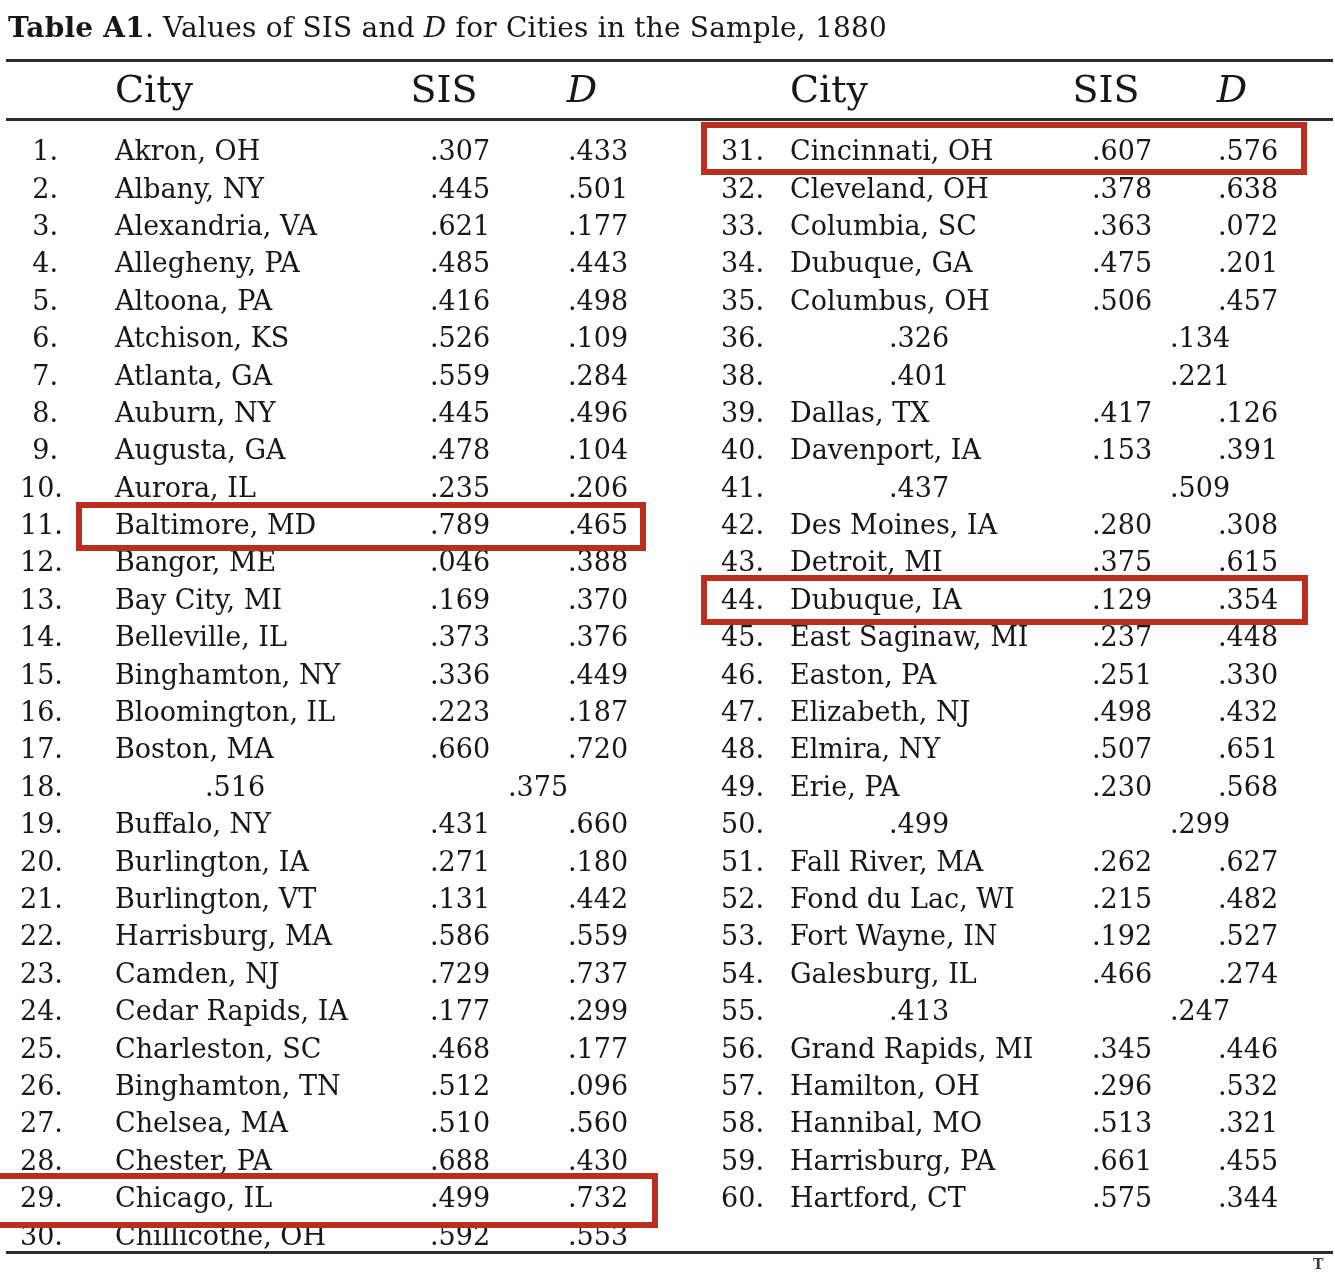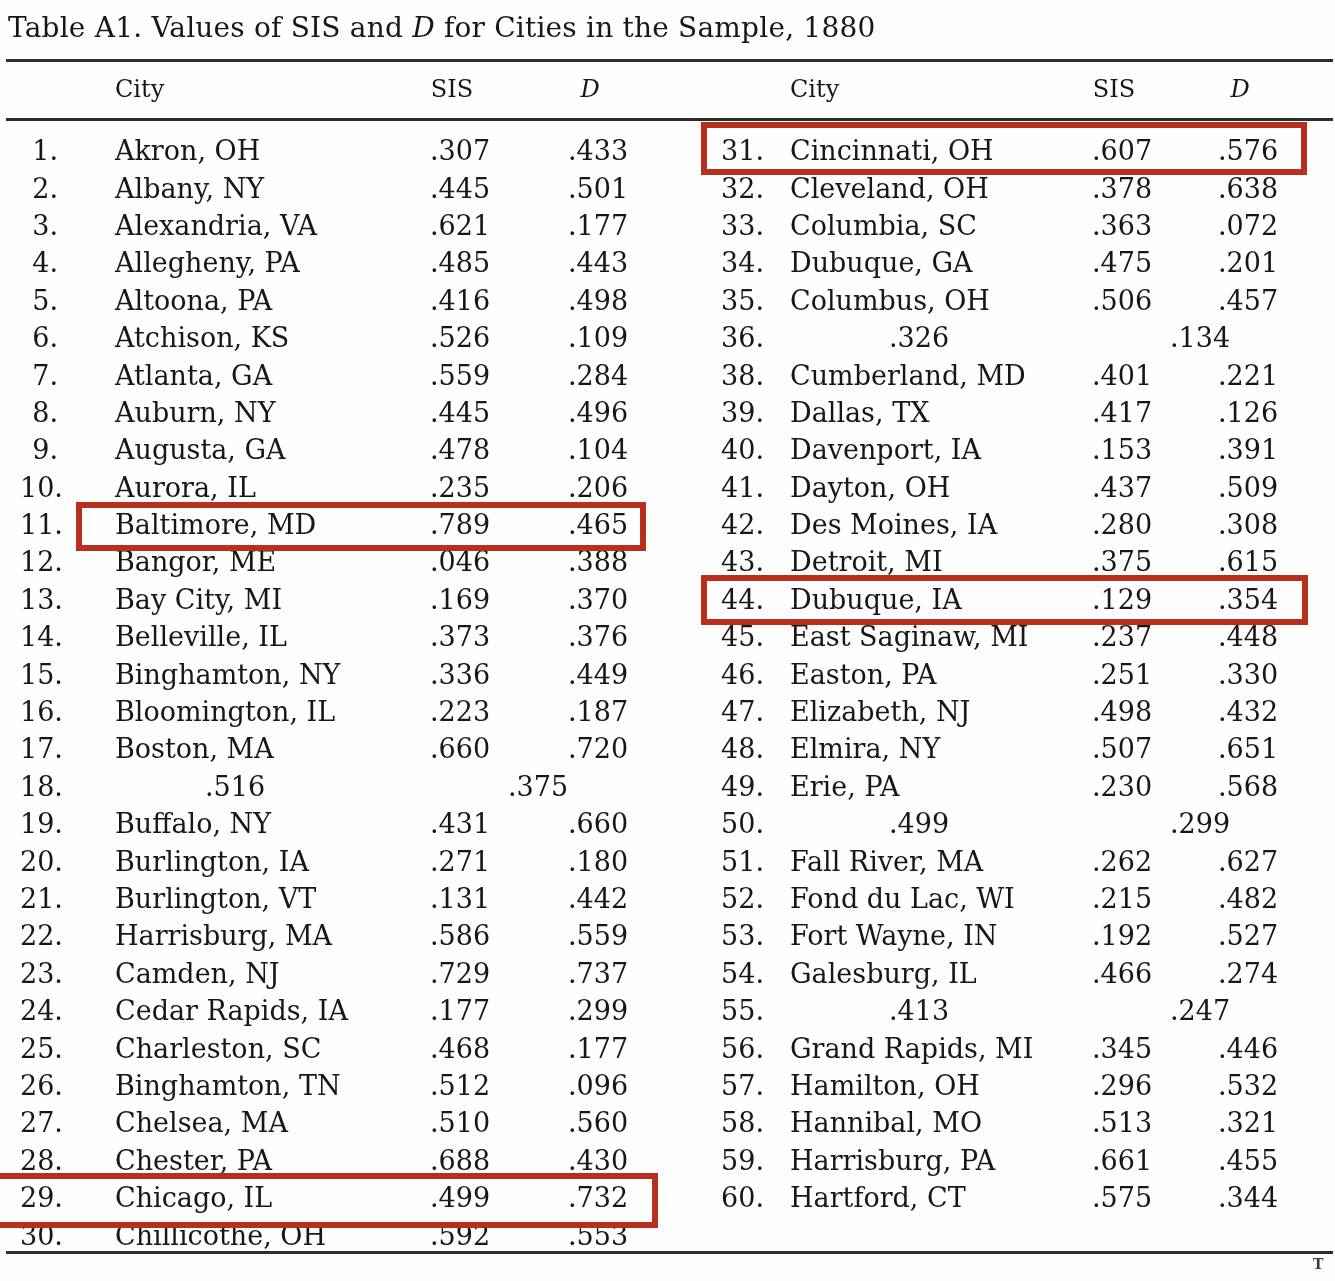--- a/index.html
+++ b/index.html
@@ -5,39 +5,39 @@
   html,body{margin:0;padding:0;}
   body{
     width:1335px;height:1281px;background:#ffffff;
     font-family:"DejaVu Serif","Liberation Serif",serif;
     color:#171717;
   }
   .page{position:relative;width:1335px;height:1281px;overflow:hidden;background:#fefefe;}
 
   
   .title{position:absolute;left:8px;top:11px;font-size:28px;letter-spacing:.2px;white-space:nowrap;}
-  .title .b{font-weight:normal;}
+  .title .b{font-weight:bold;}
   .it{font-style:italic;}
 
   
   .rule{position:absolute;left:6px;right:2px;background:#2d2d2d;height:3px;}
   .rule-top{top:59px;}
   .rule-header{top:118px;height:2.5px;}
   .rule-bottom{top:1251px;}
 
   
   .half{position:absolute;top:0;}
   .half-left{left:20px;width:626px;}
   .half-right{left:700px;width:596px;}
 
   .header-row,.row{display:grid;align-items:center;}
   .half-left .header-row,.half-left .row{grid-template-columns:38px 1fr 96px 42px 96px;}
   .half-right .header-row,.half-right .row{grid-template-columns:64px 1fr 96px 30px 96px;}
 
-  .header-row{position:absolute;top:60px;left:0;right:8px;height:58px;font-size:24px;}
+  .header-row{position:absolute;top:60px;left:0;right:16px;height:58px;font-size:38px;}
   .tbody{position:absolute;top:120px;left:0;right:0;padding-top:12px;}
   .row{height:37.4px;font-size:27px;}
 
   .c-num{text-align:right;}
   .half-left .c-city{padding-left:57px;}
   .half-right .c-city{padding-left:26px;}
   .c-sis,.c-d{text-align:center;}
   .c-city{white-space:nowrap;overflow:hidden;}
 
   
@@ -329,42 +329,40 @@
           <span class="c-d">.457</span>
         </div>
         <div class="row">
           <span class="c-num">36.</span>
           <span class="c-sis">.326</span>
           <span></span>
           <span class="c-d">.134</span>
         </div>
         <div class="row">
           <span class="c-num">38.</span>
-          <span class="c-city">Cumberland, MD</span>
           <span class="c-sis">.401</span>
           <span></span>
           <span class="c-d">.221</span>
         </div>
         <div class="row">
           <span class="c-num">39.</span>
           <span class="c-city">Dallas, TX</span>
           <span class="c-sis">.417</span>
           <span></span>
           <span class="c-d">.126</span>
         </div>
         <div class="row">
           <span class="c-num">40.</span>
           <span class="c-city">Davenport, IA</span>
           <span class="c-sis">.153</span>
           <span></span>
           <span class="c-d">.391</span>
         </div>
         <div class="row">
           <span class="c-num">41.</span>
-          <span class="c-city">Dayton, OH</span>
           <span class="c-sis">.437</span>
           <span></span>
           <span class="c-d">.509</span>
         </div>
         <div class="row">
           <span class="c-num">42.</span>
           <span class="c-city">Des Moines, IA</span>
           <span class="c-sis">.280</span>
           <span></span>
           <span class="c-d">.308</span>

